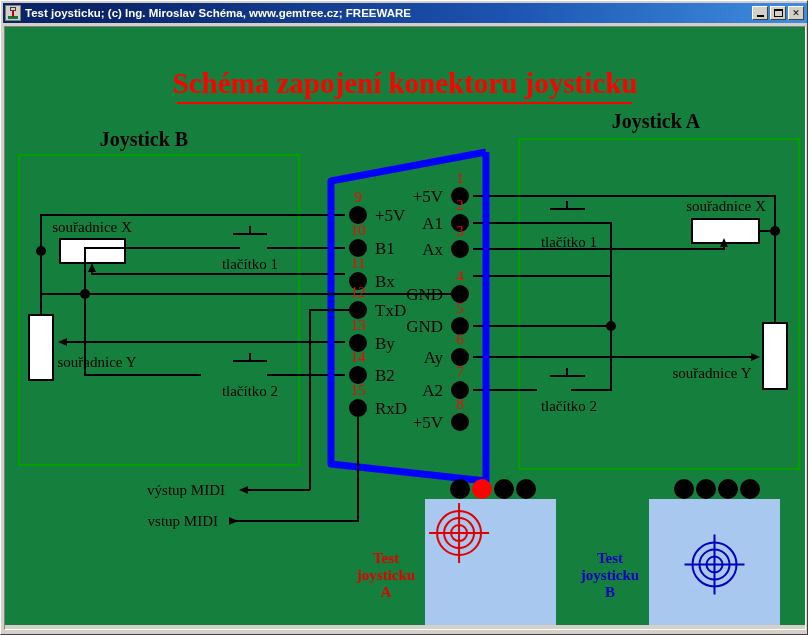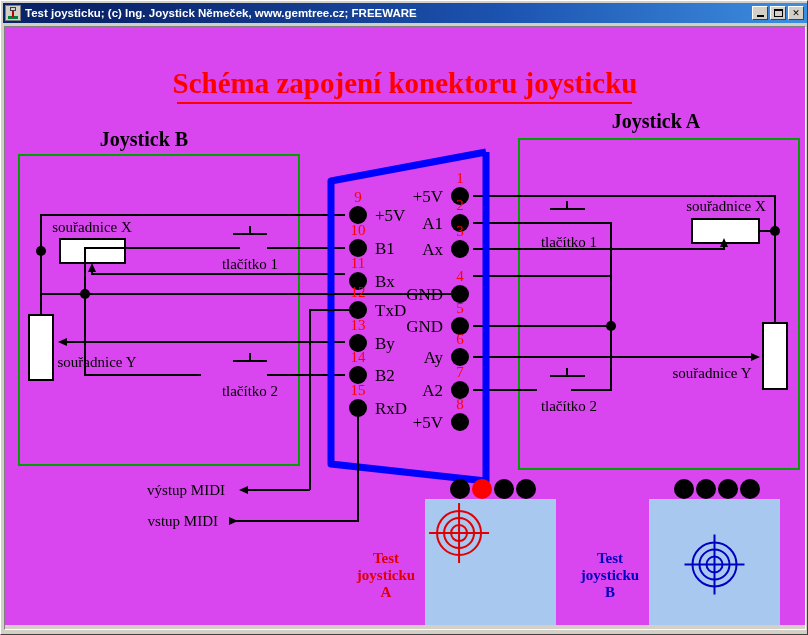--- a/index.html
+++ b/index.html
@@ -36,42 +36,42 @@
     border-top:1px solid #ffffff;border-left:1px solid #ffffff;
     border-right:1px solid #404040;border-bottom:1px solid #404040;
     position:relative;box-sizing:border-box;cursor:default;
   }
   .wbtn .gl{position:absolute;left:0;right:0;top:0;bottom:0;display:flex;align-items:center;justify-content:center;font-size:9px;color:#000;font-family:"Liberation Sans",sans-serif;line-height:1;}
   .wbtn .min{width:7px;height:2px;background:#000;margin-top:5px;}
   .wbtn .max{width:9px;height:8px;border:1px solid #000;border-top-width:2px;box-sizing:border-box;}
 
   #client{
     position:absolute;left:3px;top:25px;width:802px;height:604px;
-    background:#d946ef;box-sizing:border-box;
+    background:#15803d;box-sizing:border-box;
     border-top:1px solid #808080;border-left:1px solid #808080;
     border-right:1px solid #ffffff;border-bottom:1px solid #ffffff;
     overflow:hidden;
     text-align:right;
   }
   #canvas{position:absolute;left:0;top:0;width:800px;height:602px;}
   .statusline{position:absolute;left:0;bottom:0;width:100%;height:4px;background:#d4d0c8;}
   svg text{font-family:"Liberation Serif",serif;}
 </style>
 </head>
 <body>
 
 <div id="app">
 
   <div id="titlebar">
     <div id="app-icon">
       <div class="js-base"></div>
         <div class="js-stick"></div>
         <div class="js-ball"></div>
     </div>
-    <span id="title-text">Test joysticku;   (c) Ing. Joystick Němeček,   www.gemtree.cz;   FREEWARE</span>
+    <span id="title-text">Test joysticku;   (c) Ing. Miroslav Schéma,   www.gemtree.cz;   FREEWARE</span>
     <div id="win-buttons">
       <div class="wbtn">
           <div class="gl">
             <div class="min"></div>
           </div>
         </div>
       <div class="wbtn">
           <div class="gl">
             <div class="max"></div>
           </div>

